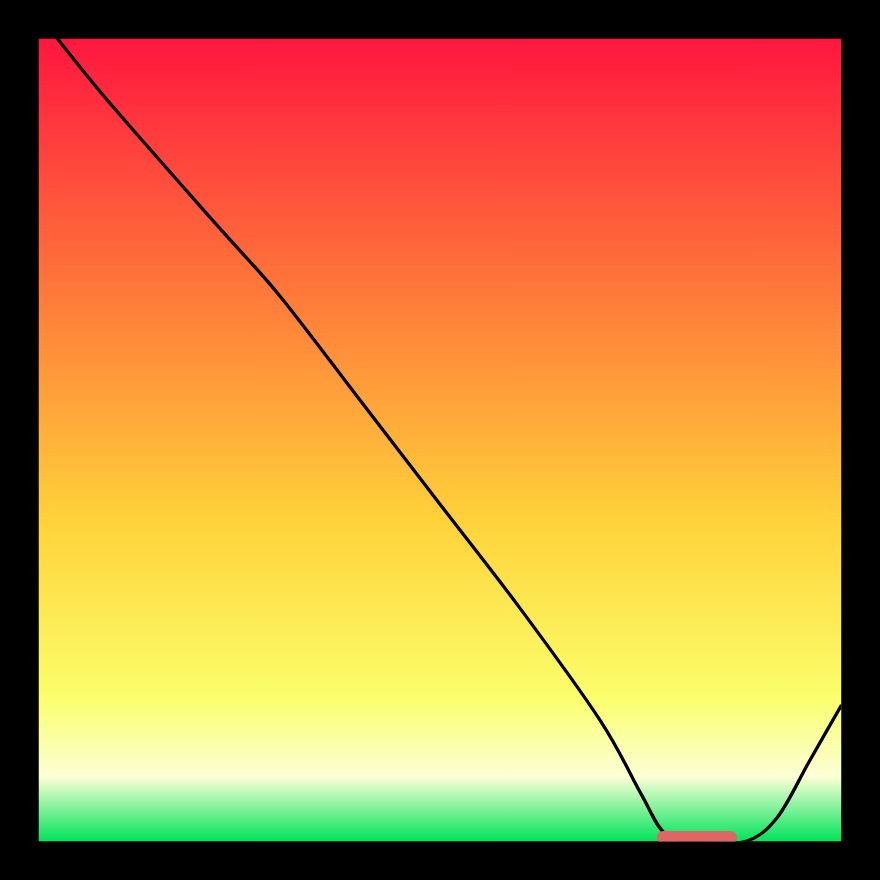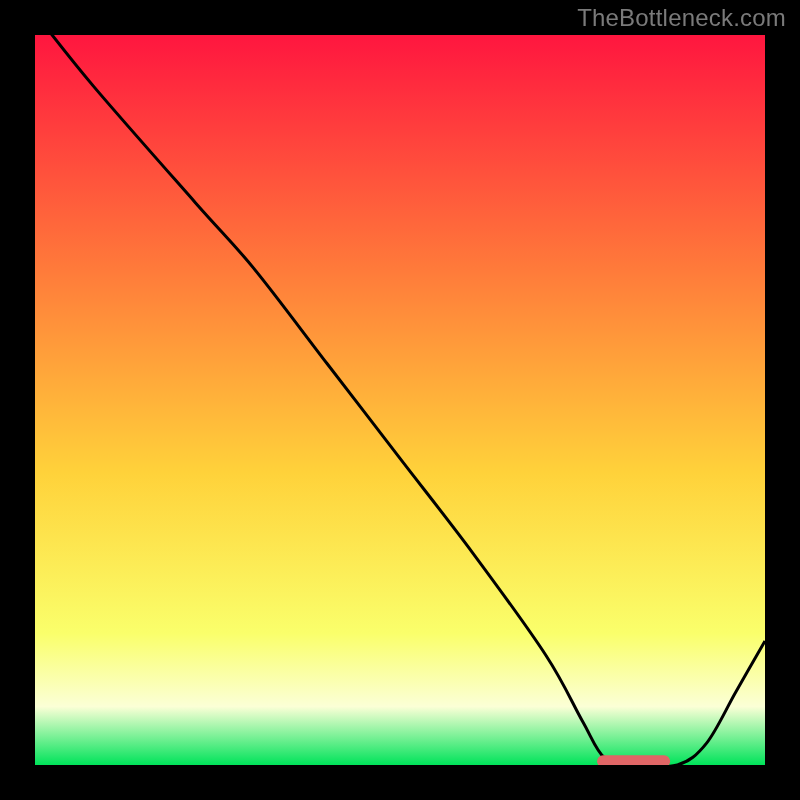--- a/index.html
+++ b/index.html
@@ -38,21 +38,20 @@
     display: block;
     width: 730px;
     height: 730px;
   }
 </style>
 </head>
 <body>
 
 <div class="frame">
 
-  <div class="watermark">TheBottleneck.com</div>
 
   <div class="plot">
     <svg viewBox="0 0 730 730" preserveAspectRatio="none">
       <defs>
         <linearGradient id="bgGrad" x1="0" y1="0" x2="0" y2="1">
           <stop offset="0%" stop-color="#ff163f"></stop>
           <stop offset="32%" stop-color="#ff7a3a"></stop>
           <stop offset="60%" stop-color="#ffd23a"></stop>
           <stop offset="82%" stop-color="#faff6b"></stop>
           <stop offset="92%" stop-color="#fbffd6"></stop>

